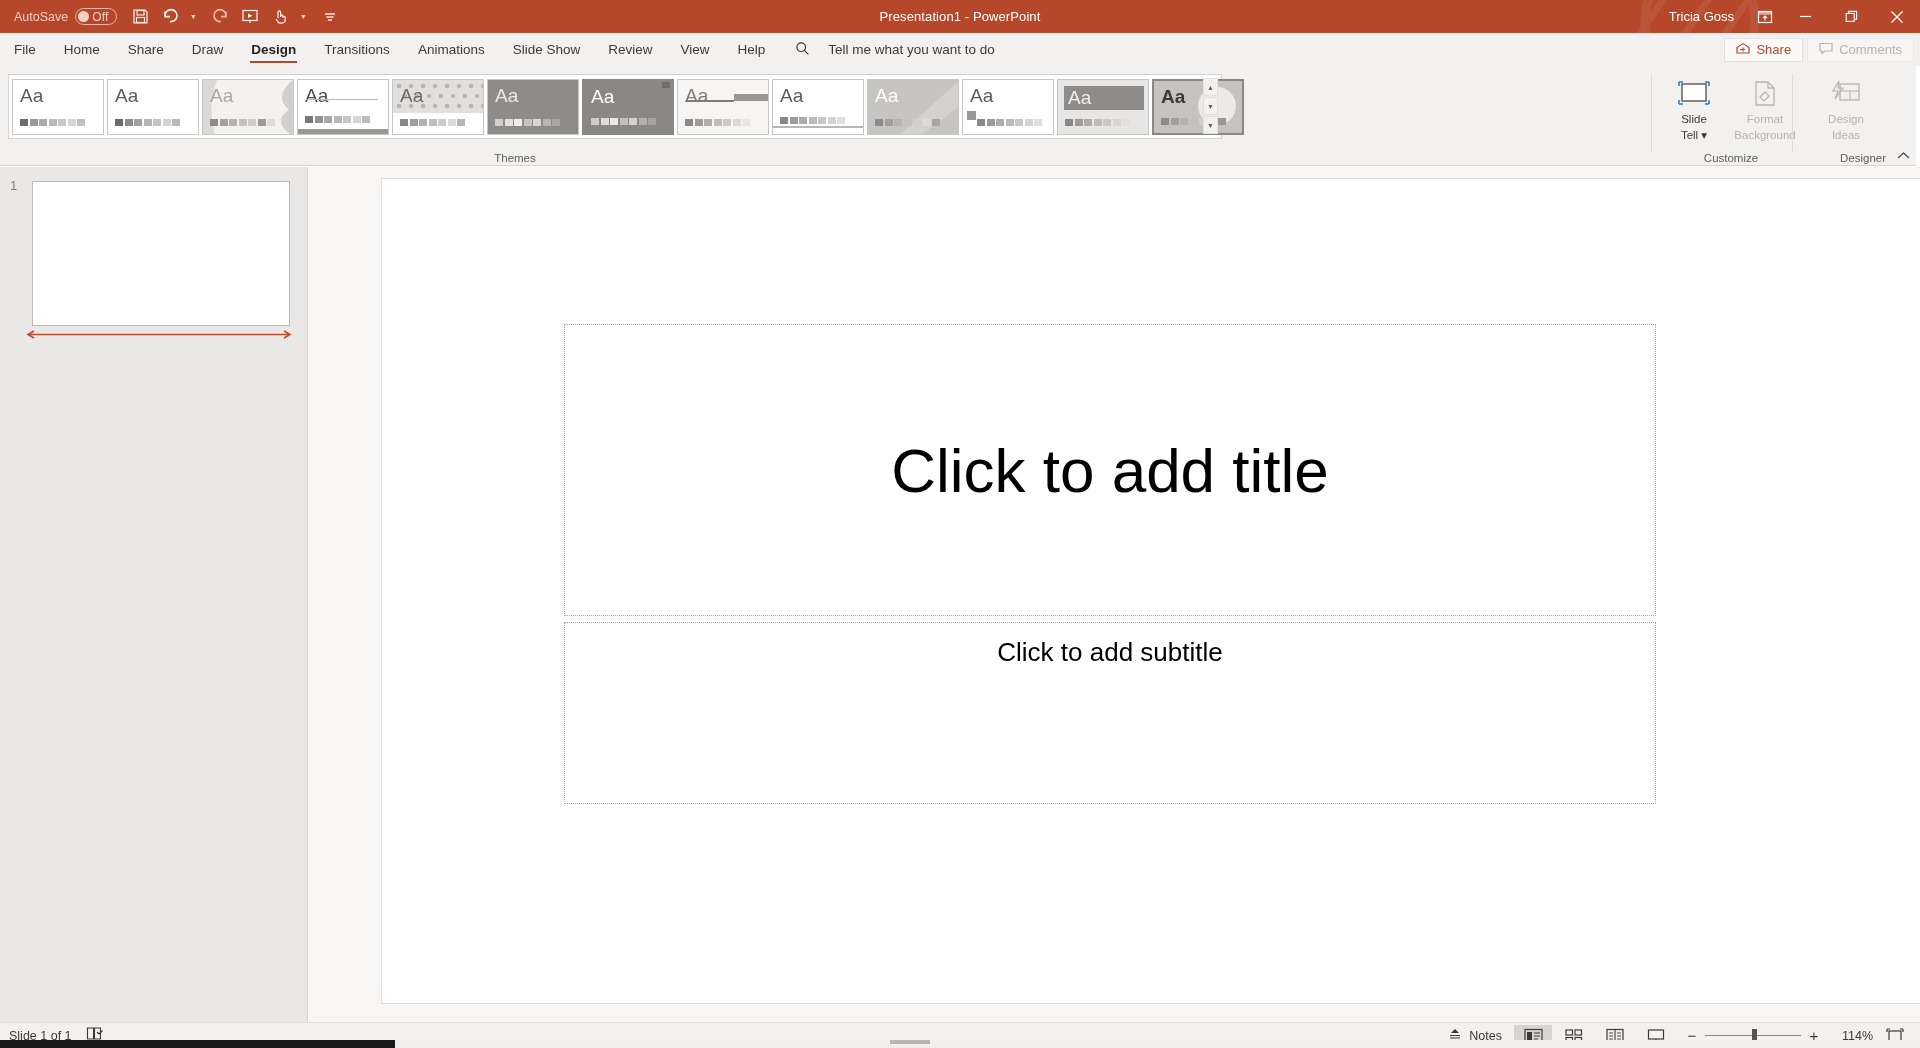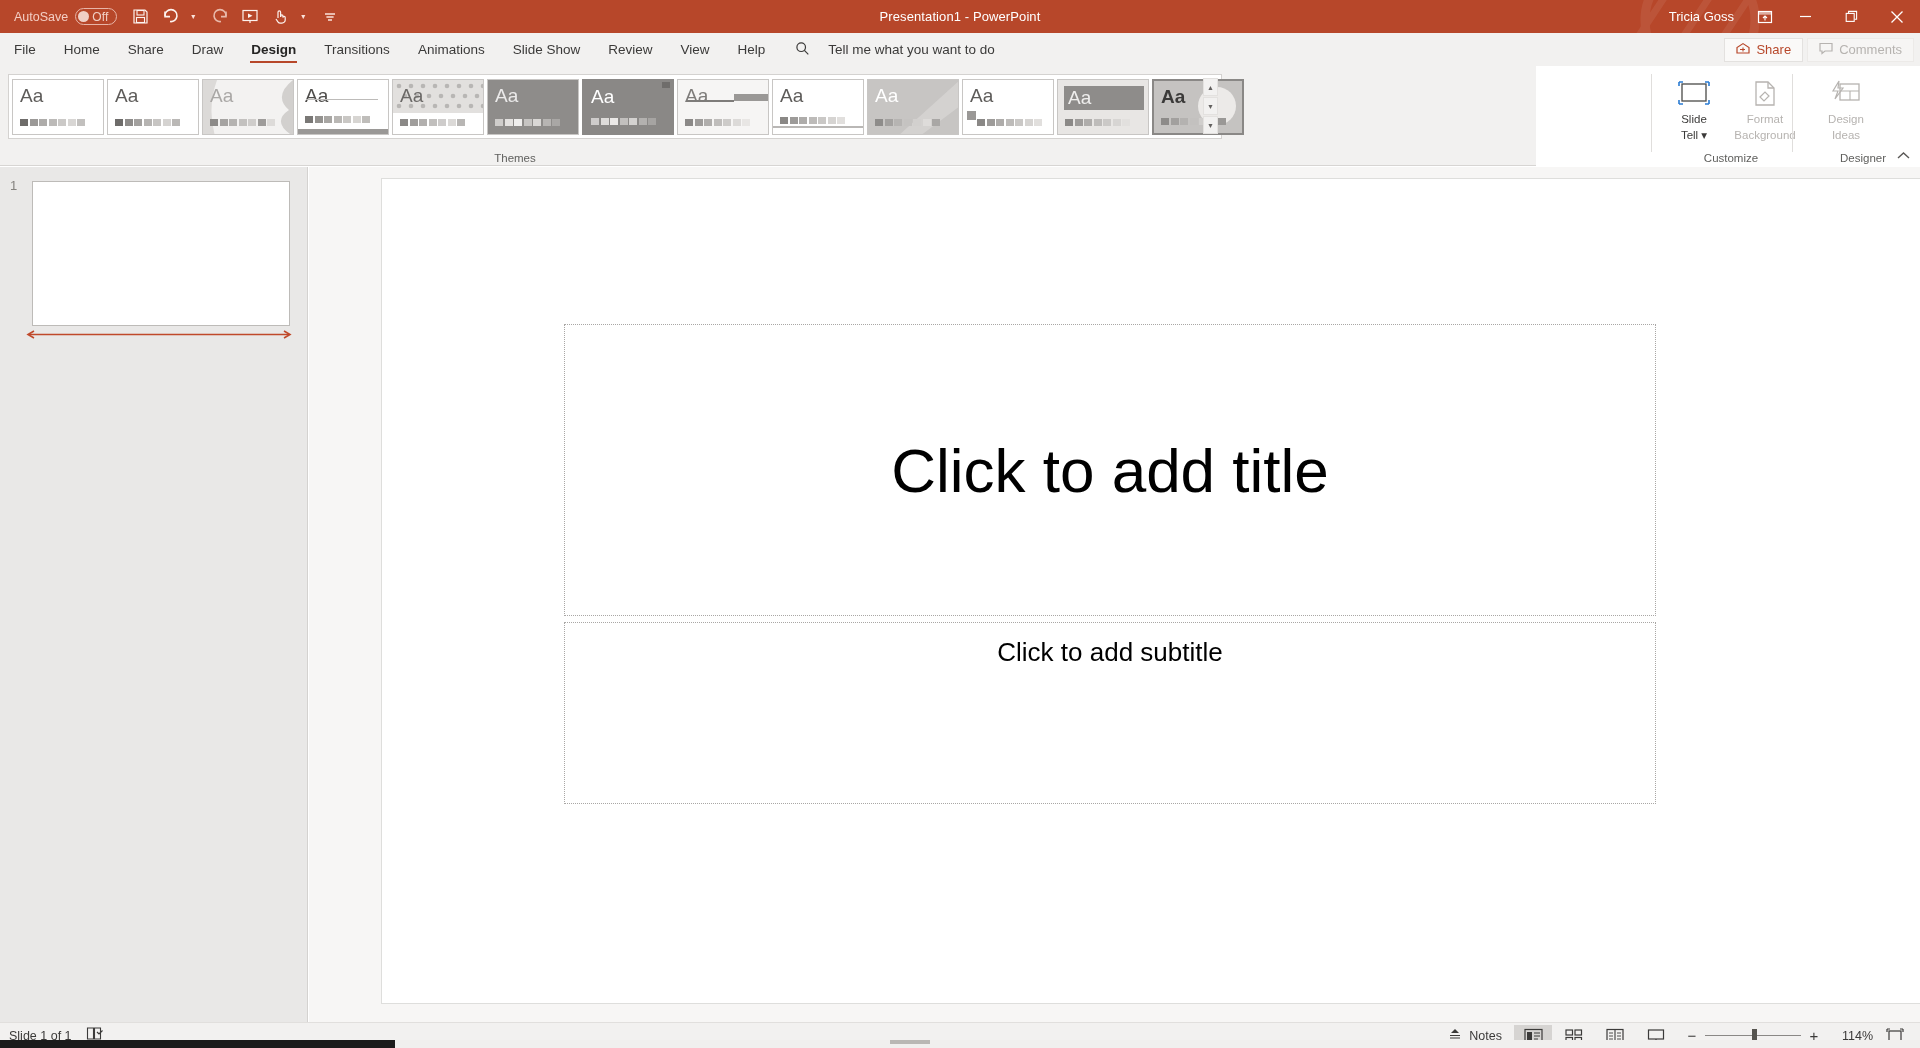--- a/index.html
+++ b/index.html
@@ -89,21 +89,21 @@
     border: 1px solid #e3e1df; background: #faf9f8;
   }
   .comments-btn {
     display: flex; align-items: center; gap: 6px;
     padding: 3px 11px; font-size: 13px; color: #b6b3b0;
     border: 1px solid #eceae8; background: #f6f5f4;
   }
 
   
   .ribbon {
-    position: absolute; left: 0; top: 66px; width: 1536px; height: 100px;
+    position: absolute; left: 0; top: 66px; width: 1916px; height: 100px;
     background: #f2f1f0; border-bottom: 1px solid #d7d5d3;
   }
   .rgroup { position: absolute; top: 0; height: 100px; }
   .rgroup-label {
     position: absolute; bottom: 2px; left: 0; right: 0;
     text-align: center; font-size: 11.5px; color: #60605e;
   }
   .rgroup-sep {
     position: absolute; top: 8px; width: 1px; height: 78px; background: #e0dedc;
   }

